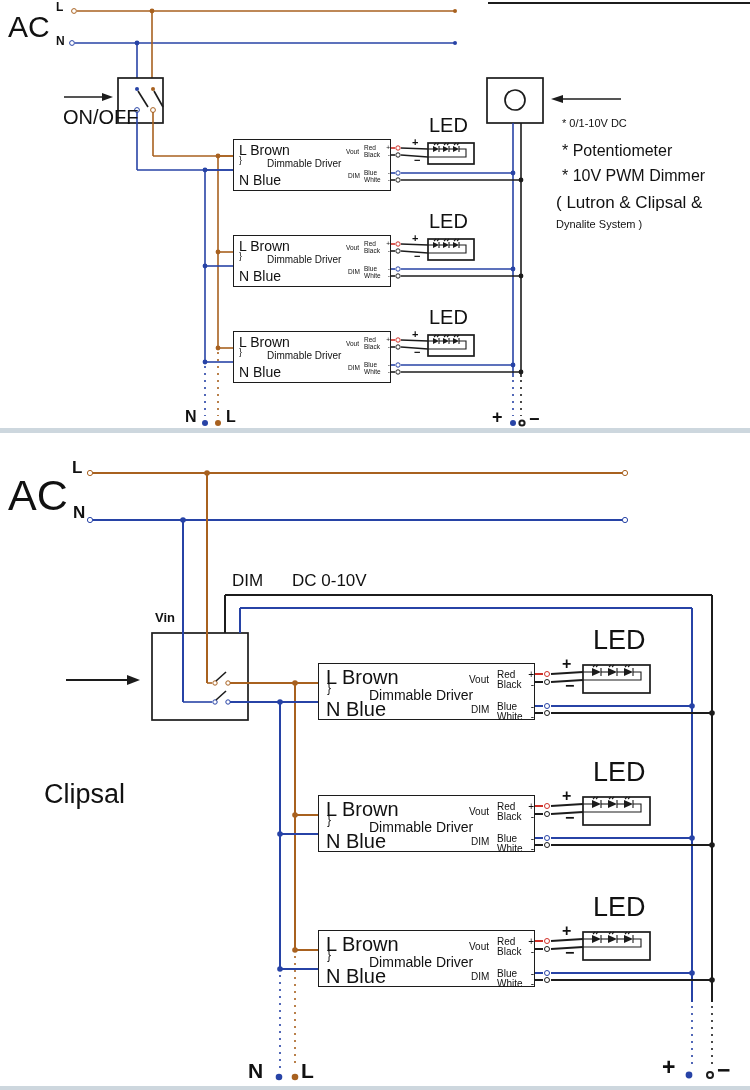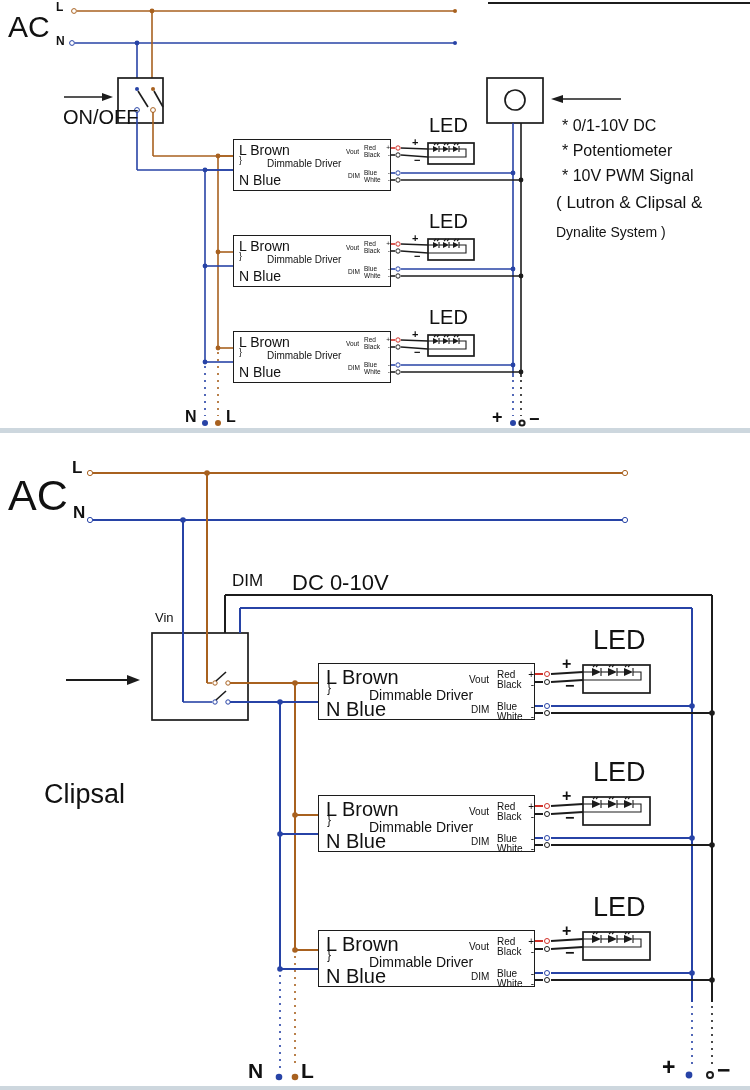--- a/index.html
+++ b/index.html
@@ -364,47 +364,47 @@
   </svg>
 
   <div class="divider" style="top:428px;height:5px"></div>
   <div class="divider" style="top:1086px;height:4px"></div>
 
   <div class="lbl" style="left:8px;top:12px;font-size:30px;font-weight:500">AC</div>
   <div class="lbl" style="left:56px;top:1px;font-size:12px;font-weight:600">L</div>
   <div class="lbl" style="left:56px;top:35px;font-size:12px;font-weight:600">N</div>
   <div class="lbl" style="left:63px;top:107px;font-size:20px">ON/OFF</div>
 
-  <div class="lbl" style="left:562px;top:118px;font-size:16px;font-weight:500">* 0/1-10V DC</div>
+  <div class="lbl" style="left:562px;top:118px;font-size:11px;font-weight:500">* 0/1-10V DC</div>
   <div class="lbl" style="left:562px;top:143px;font-size:16px;font-weight:500">* Potentiometer</div>
-  <div class="lbl" style="left:562px;top:168px;font-size:16px;font-weight:500">* 10V PWM Signal</div>
+  <div class="lbl" style="left:562px;top:168px;font-size:16px;font-weight:500">* 10V PWM Dimmer</div>
   <div class="lbl" style="left:556px;top:194px;font-size:17px">( Lutron &amp;  Clipsal &amp;</div>
-  <div class="lbl" style="left:556px;top:225px;font-size:14px">Dynalite  System )</div>
+  <div class="lbl" style="left:556px;top:219px;font-size:11px">Dynalite  System )</div>
 
   <div class="lbl" style="left:185px;top:409px;font-size:16px;font-weight:600">N</div>
   <div class="lbl" style="left:226px;top:409px;font-size:16px;font-weight:600">L</div>
   <div class="lbl" style="left:492px;top:408px;font-size:18px;font-weight:600">+</div>
   <div class="lbl" style="left:529px;top:410px;font-size:18px;font-weight:600">−</div>
 
   <div class="lbl ledlab-s" style="left:429px;top:115px">LED</div>
   <div class="lbl ledlab-s" style="left:429px;top:211px">LED</div>
   <div class="lbl ledlab-s" style="left:429px;top:307px">LED</div>
   <div class="lbl pm-s" style="left:412px;top:137px">+</div>
   <div class="lbl pm-s" style="left:414px;top:155px">−</div>
   <div class="lbl pm-s" style="left:412px;top:233px">+</div>
   <div class="lbl pm-s" style="left:414px;top:251px">−</div>
   <div class="lbl pm-s" style="left:412px;top:329px">+</div>
   <div class="lbl pm-s" style="left:414px;top:347px">−</div>
 
   <div class="lbl" style="left:8px;top:474px;font-size:43px;font-weight:500">AC</div>
   <div class="lbl" style="left:72px;top:459px;font-size:17px;font-weight:600">L</div>
   <div class="lbl" style="left:73px;top:504px;font-size:17px;font-weight:600">N</div>
-  <div class="lbl" style="left:155px;top:611px;font-size:13px;font-weight:400">Vin</div>
+  <div class="lbl" style="left:155px;top:611px;font-size:13px;font-weight:700">Vin</div>
   <div class="lbl" style="left:232px;top:572px;font-size:17px;font-weight:500">DIM</div>
-  <div class="lbl" style="left:292px;top:572px;font-size:22px;font-weight:500">DC 0-10V</div>
+  <div class="lbl" style="left:292px;top:572px;font-size:17px;font-weight:500">DC 0-10V</div>
   <div class="lbl" style="left:44px;top:781px;font-size:27px">Clipsal</div>
 
   <div class="lbl" style="left:248px;top:1060px;font-size:21px;font-weight:600">N</div>
   <div class="lbl" style="left:301px;top:1060px;font-size:21px;font-weight:600">L</div>
   <div class="lbl" style="left:662px;top:1056px;font-size:23px;font-weight:600">+</div>
   <div class="lbl" style="left:717px;top:1059px;font-size:23px;font-weight:600">−</div>
 
   <div class="lbl ledlab-b" style="left:593px;top:627px">LED</div>
   <div class="lbl ledlab-b" style="left:593px;top:759px">LED</div>
   <div class="lbl ledlab-b" style="left:593px;top:894px">LED</div>

